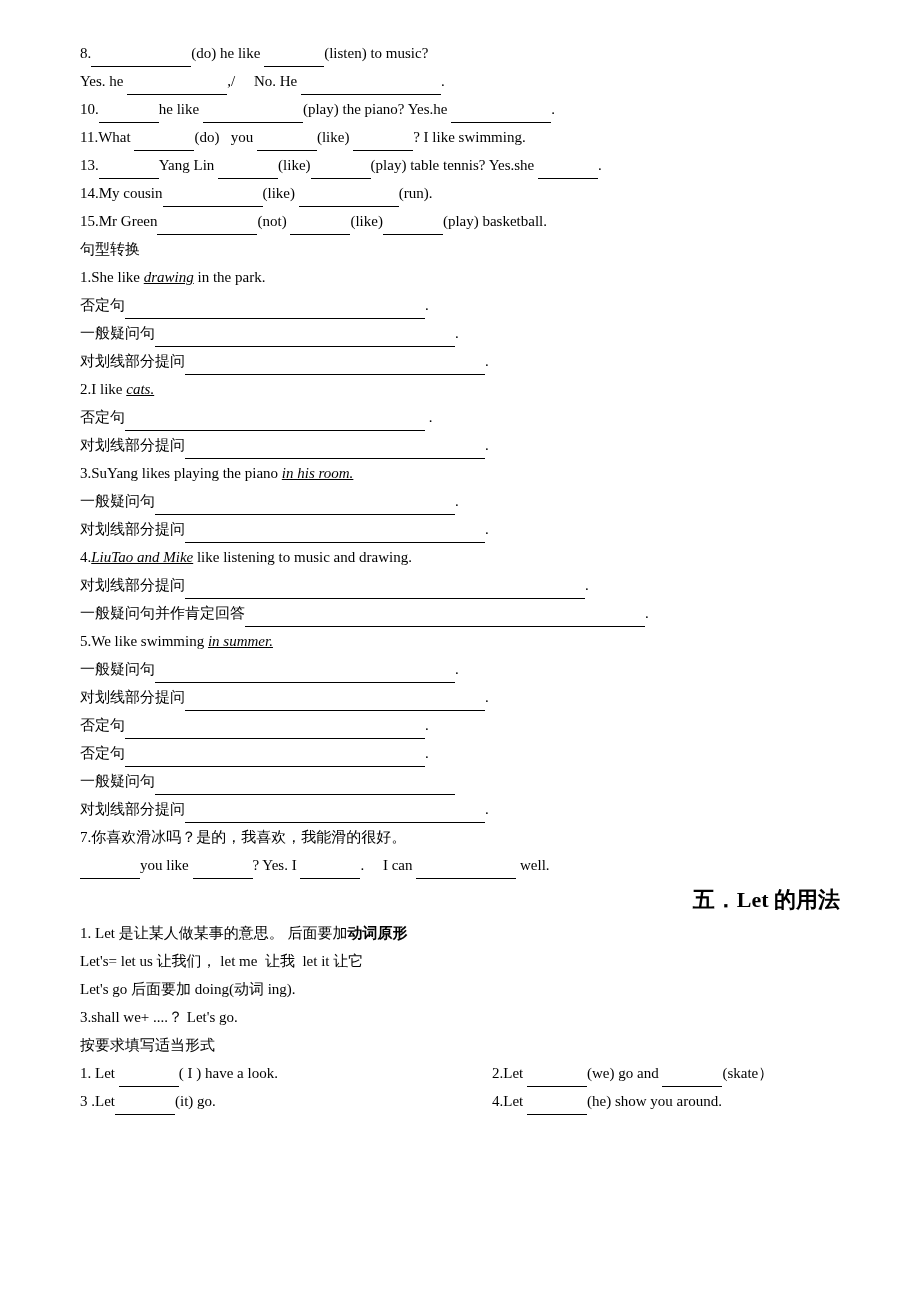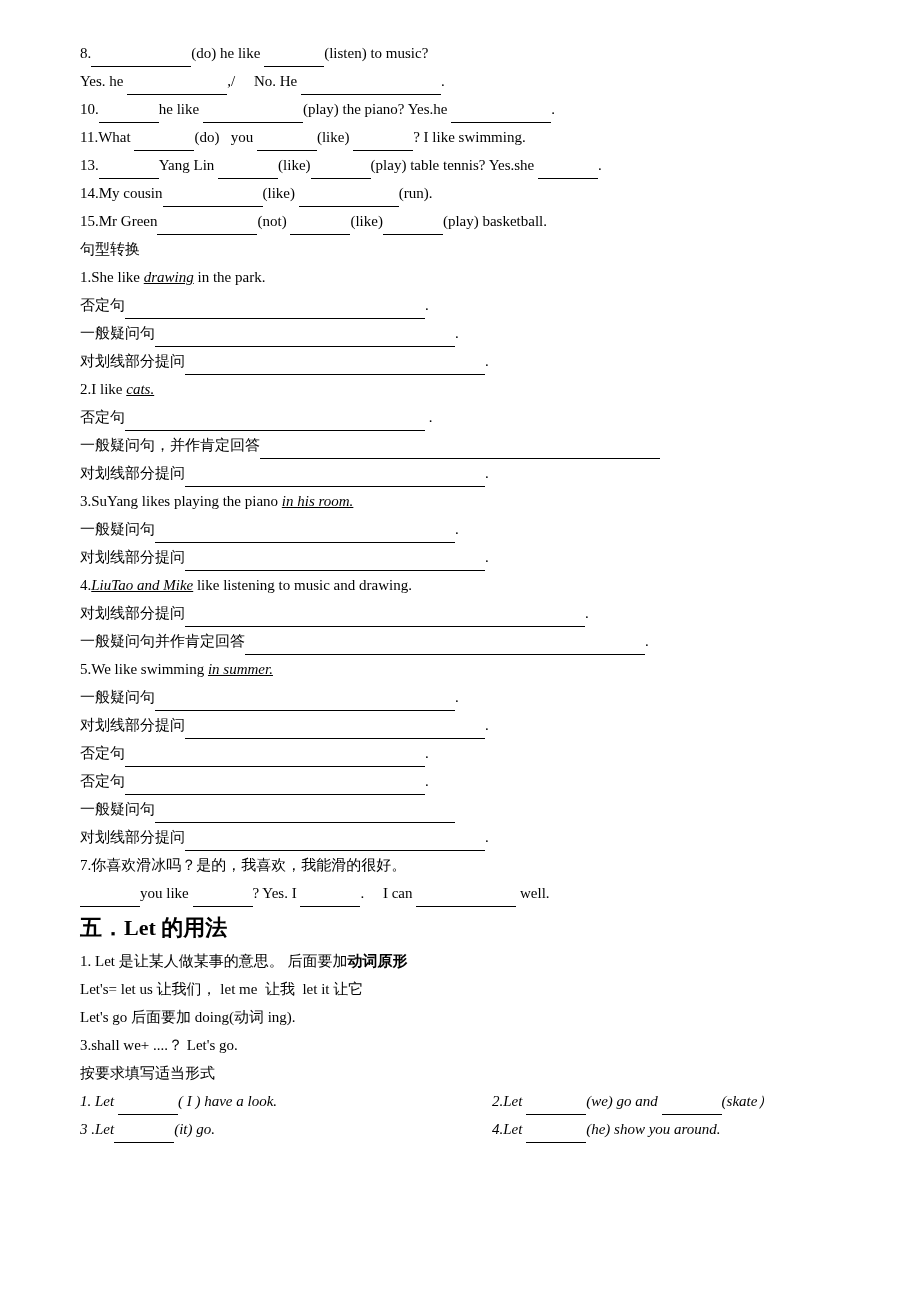--- a/index.html
+++ b/index.html
@@ -39,21 +39,20 @@
       margin-top: 16px;
       margin-bottom: 6px;
     }
     .bold { font-weight: bold; }
     p {
       margin-bottom: 1px;
     }
     .two-col {
       display: flex;
       gap: 64px;
-      font-style: italic;
     }
     .two-col > div {
       flex: 1;
     }
   </style>
 </head>
 <body>
 
 <div>
 
@@ -101,23 +100,20 @@
     对划线部分提问<span class="line line-xxl"></span>.
   </p>
 
   <p>
     2.I like <span class="underline">cats.</span>
   </p>
   <p>
     否定句<span class="line line-xxl"></span> .
   </p>
   <p>
-    一般疑问句，并作肯定回答<span class="line line-full"></span>
-  </p>
-  <p>
     对划线部分提问<span class="line line-xxl"></span>.
   </p>
 
   <p>
     3.SuYang likes playing the piano <span class="underline">in his room.</span>
   </p>
   <p>
     一般疑问句<span class="line line-xxl"></span>.
   </p>
   <p>
@@ -157,21 +153,21 @@
     对划线部分提问<span class="line line-xxl"></span>.
   </p>
 
   <p>
     7.你喜欢滑冰吗？是的，我喜欢，我能滑的很好。
   </p>
   <p>
     <span class="line line-sm"></span>you like <span class="line line-sm"></span>? Yes. I <span class="line line-sm"></span>. &nbsp;&nbsp;&nbsp; I can <span class="line line-md"></span> well.
   </p>
 
-  <div style="margin-top:0;">
+  <div style="margin-top:0;text-align:right;">
     <span class="section-title">五．Let 的用法</span>
   </div>
 
   <p>
     1. Let 是让某人做某事的意思。 后面要加<span class="bold">动词原形</span>
   </p>
   <p>
     Let's= let us 让我们， let me &nbsp;让我 &nbsp;let it 让它
   </p>
   <p>

